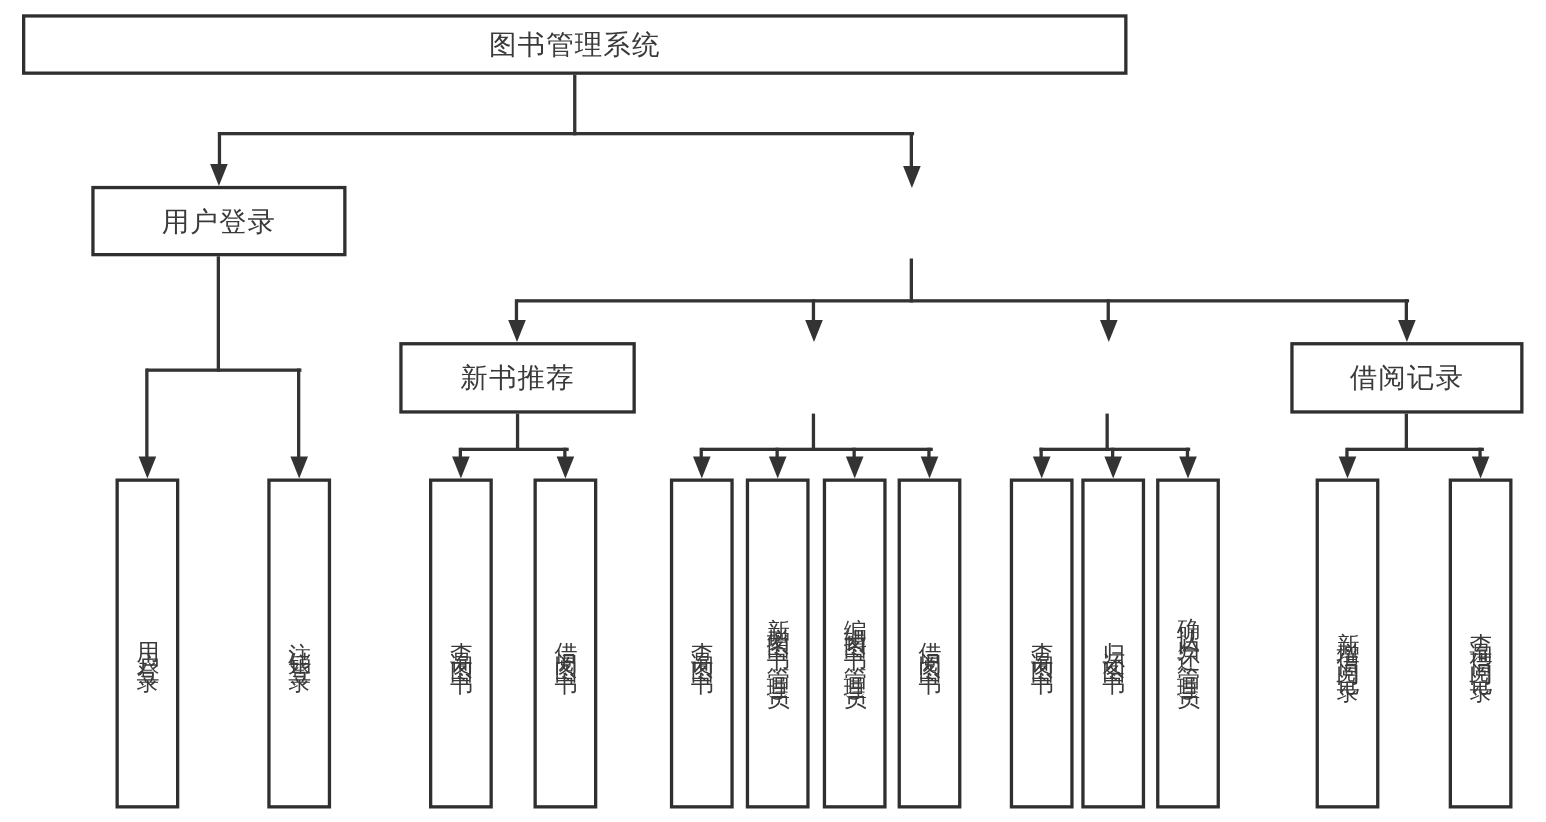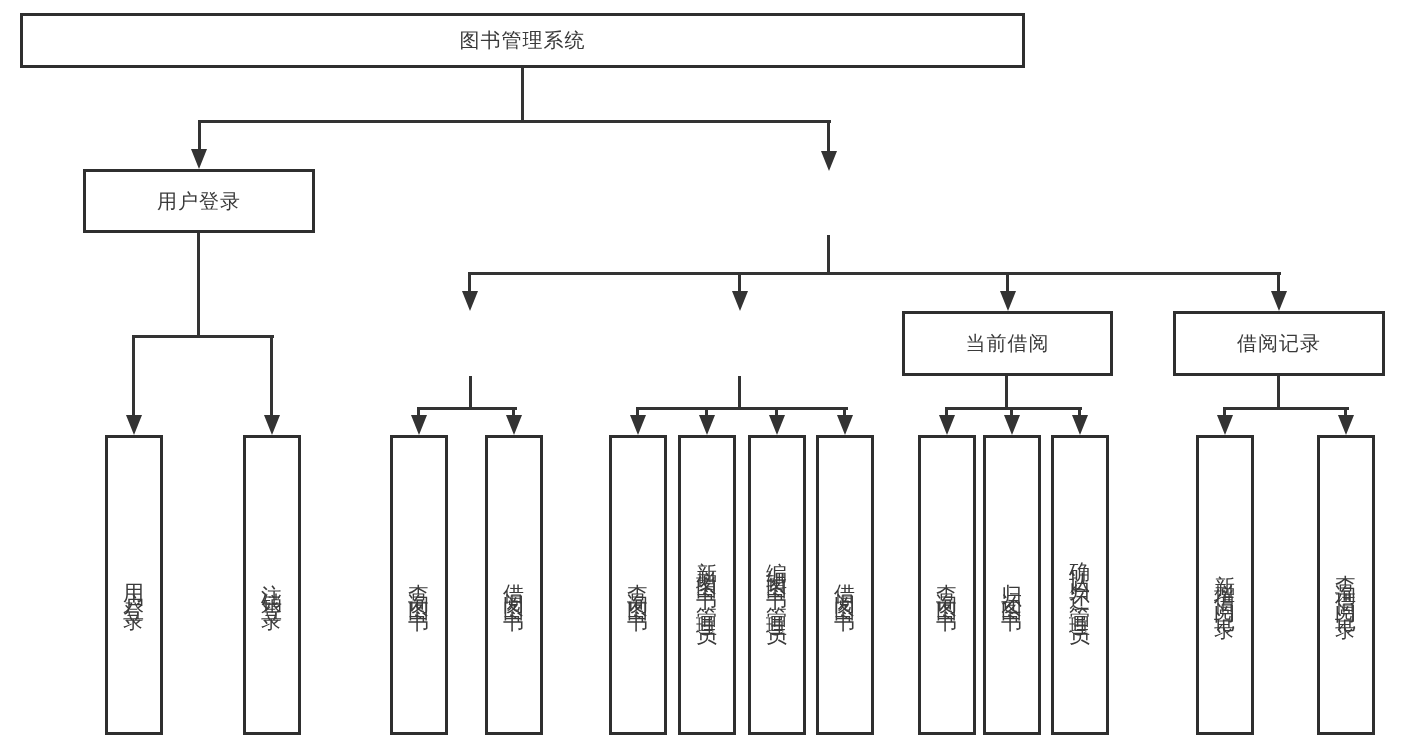--- a/index.html
+++ b/index.html
@@ -12,21 +12,21 @@
     overflow:hidden;
   }
   .box {
     position:absolute;
     border:3px solid #2f2f2f;
     background:#ffffff;
     box-sizing:border-box;
     display:flex; align-items:center; justify-content:center;
     text-align:center;
   }
-  .hnode { font-size:20px; letter-spacing:1px; }
+  .hnode { font-size:25px; letter-spacing:1px; }
   .vnode {
     writing-mode:vertical-rl;
     text-orientation:mixed;
     font-size:21px;
     letter-spacing:9px;
     line-height:1;
   }
   .vline { position:absolute; width:3px;  background:#333333; }
   .hline { position:absolute; height:3px; background:#333333; }
   .arrow {
@@ -71,21 +71,21 @@
   <div class="hline" style="left:470px;top:272px;width:811px"></div>
   <div class="vline" style="left:468px;top:272px;height:21px"></div>
   <div class="arrow" style="left:462px;top:291px"></div>
   <div class="vline" style="left:738px;top:272px;height:21px"></div>
   <div class="arrow" style="left:732px;top:291px"></div>
   <div class="vline" style="left:1006px;top:272px;height:21px"></div>
   <div class="arrow" style="left:1000px;top:291px"></div>
   <div class="vline" style="left:1277px;top:272px;height:21px"></div>
   <div class="arrow" style="left:1271px;top:291px"></div>
 
-  <div class="box hnode" style="left:902px;top:311px;width:211px;height:65px">当前借阅</div>
+  <div class="box hnode" style="left:363px;top:311px;width:215px;height:65px">新书推荐</div>
   <div class="box hnode" style="left:1173px;top:311px;width:212px;height:65px">借阅记录</div>
 
   <div class="vline" style="left:469px;top:376px;height:34px"></div>
   <div class="hline" style="left:419px;top:407px;width:98px"></div>
   <div class="vline" style="left:417px;top:407px;height:11px"></div>
   <div class="arrow" style="left:411px;top:415px"></div>
   <div class="vline" style="left:512px;top:407px;height:11px"></div>
   <div class="arrow" style="left:506px;top:415px"></div>
 
   <div class="vline" style="left:738px;top:376px;height:34px"></div>

